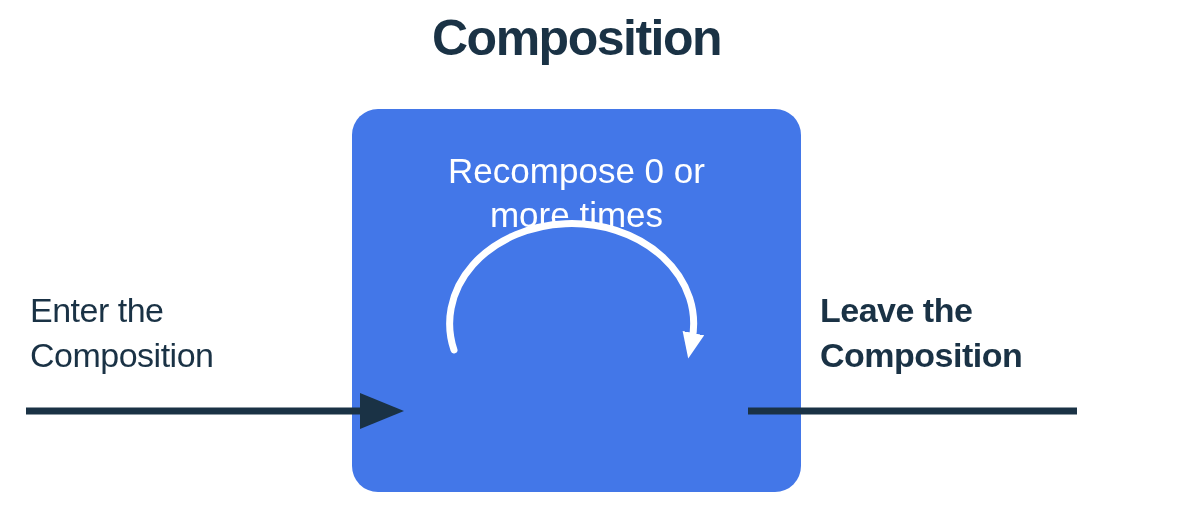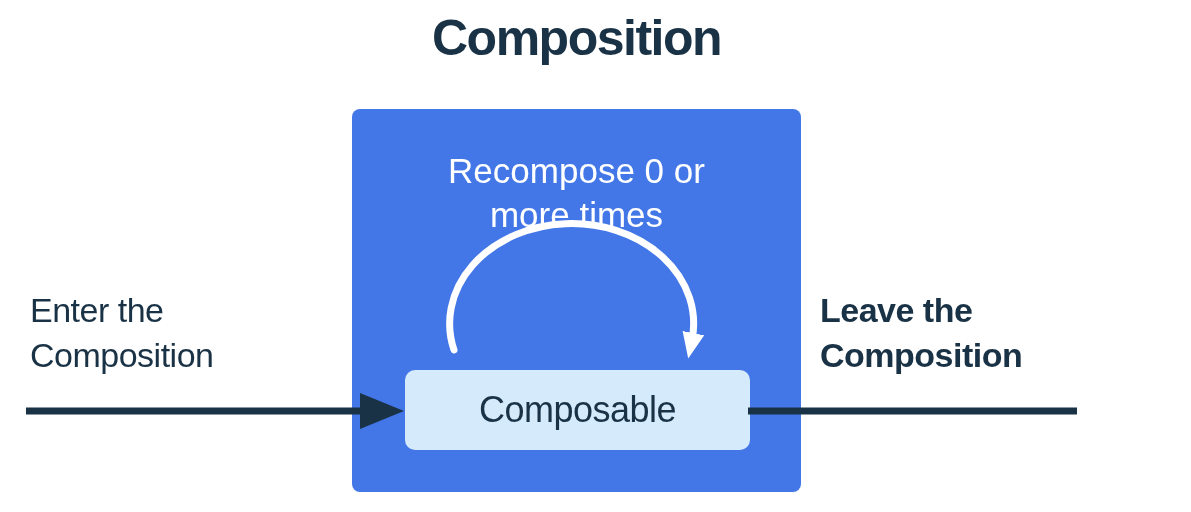--- a/index.html
+++ b/index.html
@@ -28,21 +28,21 @@
     color: #1A3245;
     white-space: pre-line;
   }
   .composition-box {
     position: absolute;
     left: 352px;
     top: 109px;
     width: 449px;
     height: 383px;
     background: #4377E8;
-    border-radius: 8px;
+    border-radius: 26px;
   }
   .recompose-label {
     position: absolute;
     left: 0;
     right: 0;
     top: 40px;
     text-align: center;
     font-size: 35px;
     line-height: 44px;
     font-weight: 500;
@@ -93,23 +93,20 @@
 </head>
 <body>
 
 <div class="stage">
 
   <div class="title">Composition</div>
 
   <div class="composition-box">
     <div class="recompose-label">Recompose 0 or
 more times</div>
-    <div class="composable-box">
-      <span class="composable-label">Composable</span>
-    </div>
   </div>
 
   <div class="side-label enter">Enter the
 Composition</div>
 
   <div class="side-label leave">Leave the
 Composition</div>
 
   <svg class="arrow-layer" viewBox="0 0 1191 512">
     <defs>

